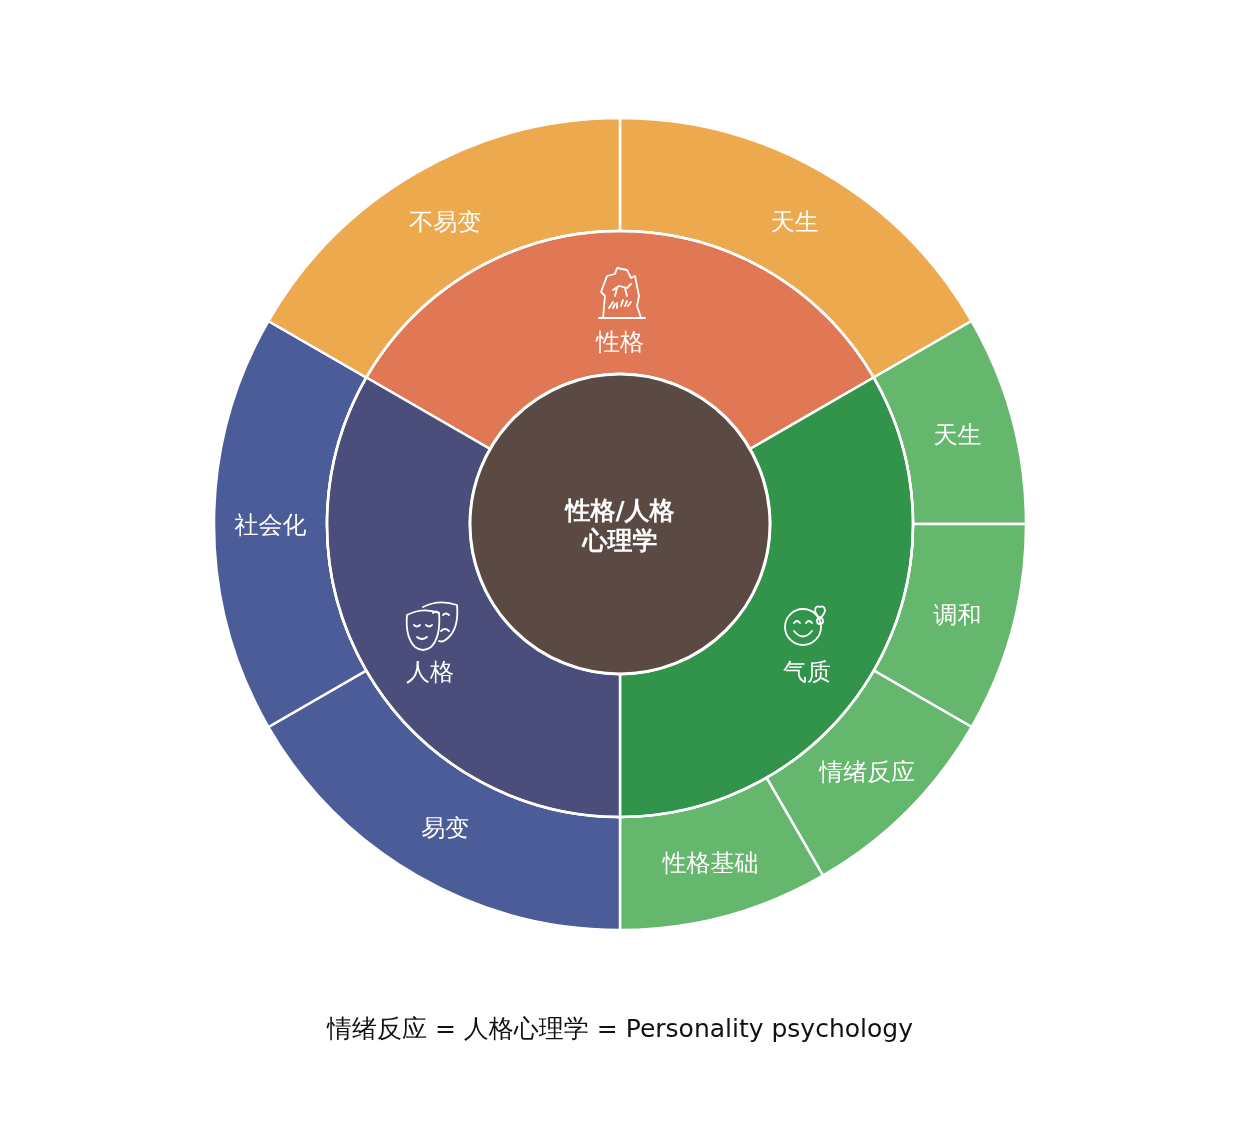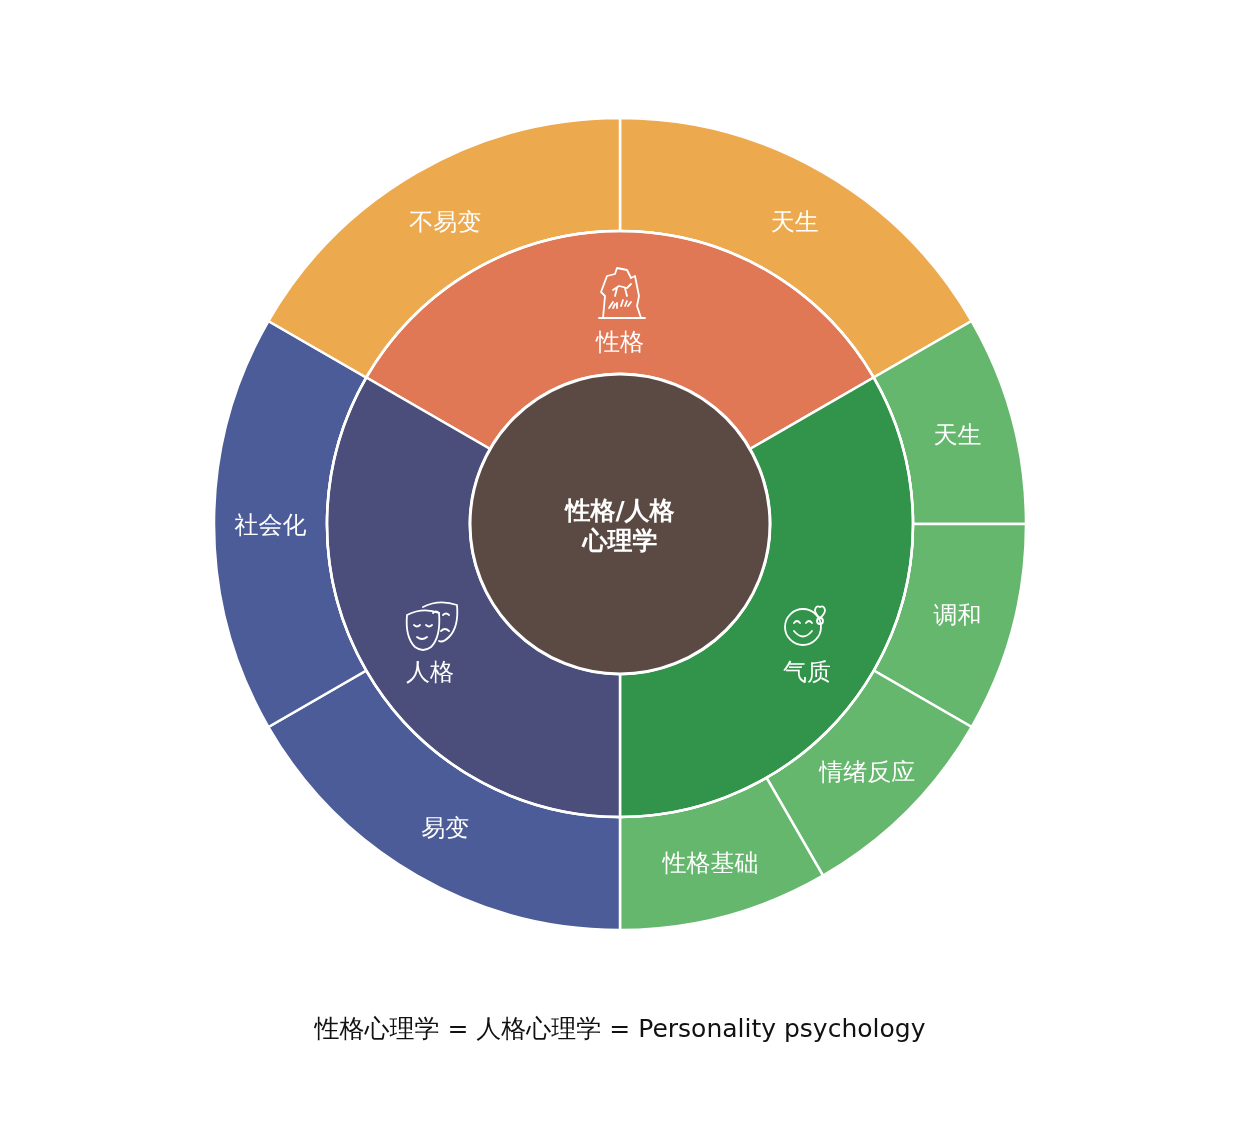--- a/index.html
+++ b/index.html
@@ -65,13 +65,13 @@
     <g transform="translate(784,604)" fill="none" stroke="#ffffff" stroke-width="1.8" stroke-linecap="round" stroke-linejoin="round">
       <circle cx="19" cy="23" r="18"></circle>
       <path d="M10 19 Q13 15 16 19 M22 19 Q25 15 28 19"></path>
       <path d="M10 27 Q19 38 28 27"></path>
       <path d="M31 6 Q32 1 36 3 Q40 1 41 6 Q41 10 36 14 Q31 10 31 6 Z"></path>
       <circle cx="36" cy="17" r="3"></circle>
     </g>
   </g>
 </svg>
 
-<div class="caption">性格心理学 = 人格心理学 = Personality psychology</div>
+<div class="caption">情绪反应 = 人格心理学 = Personality psychology</div>
 
 </body></html>

